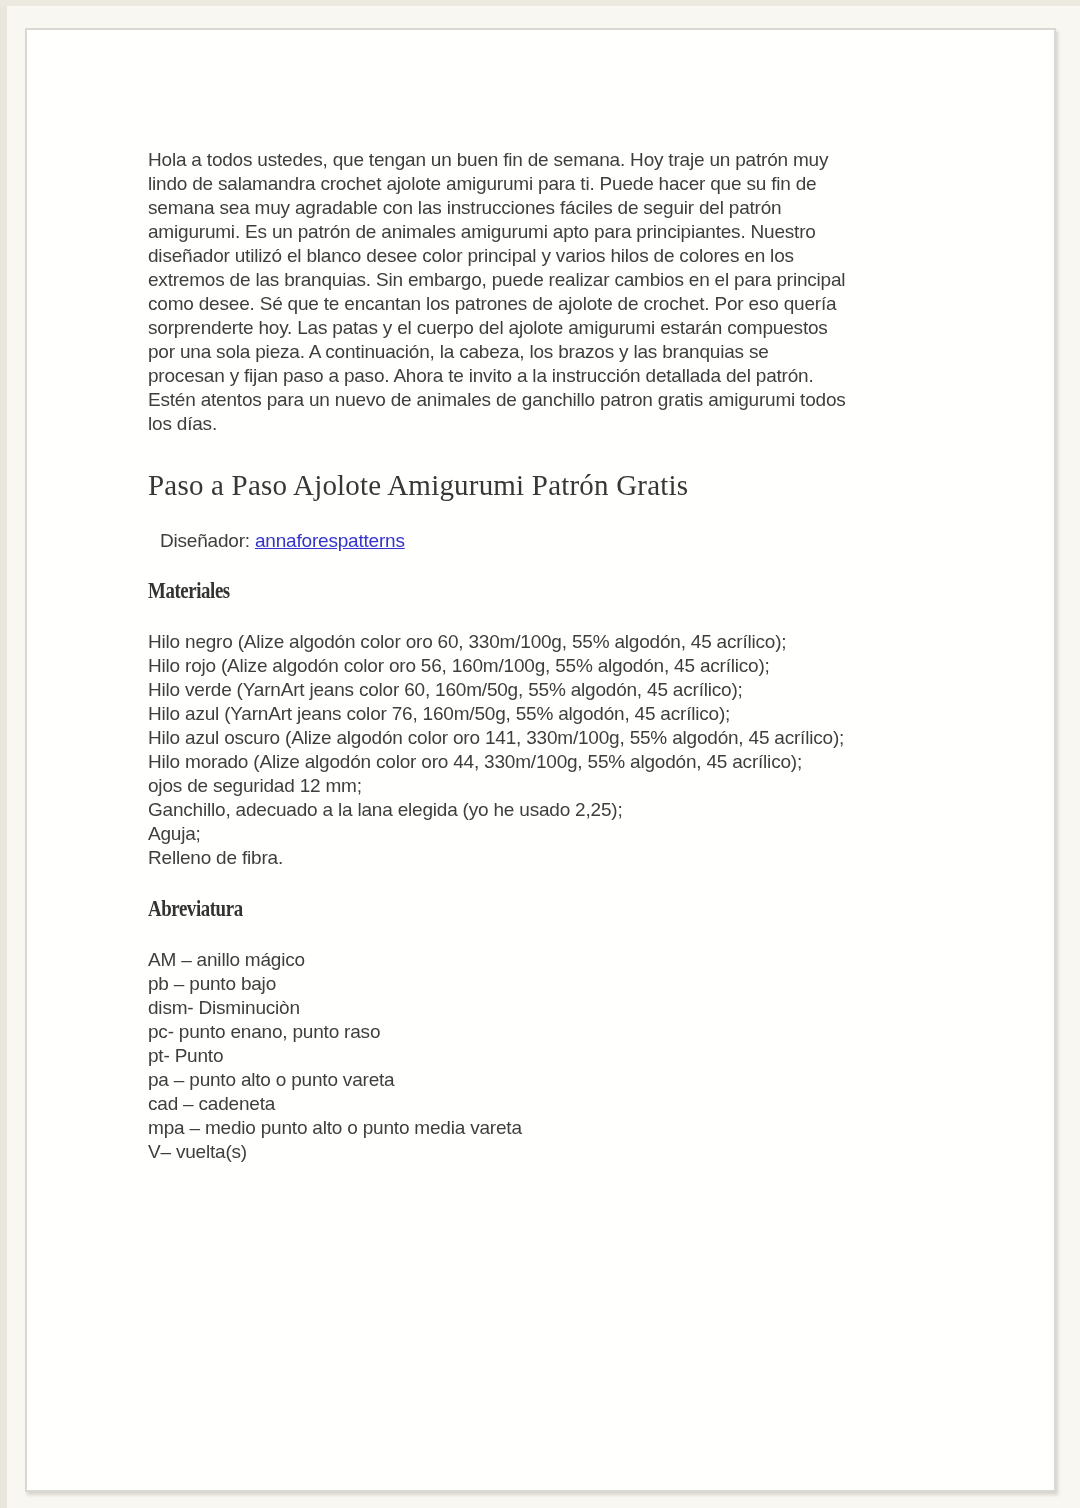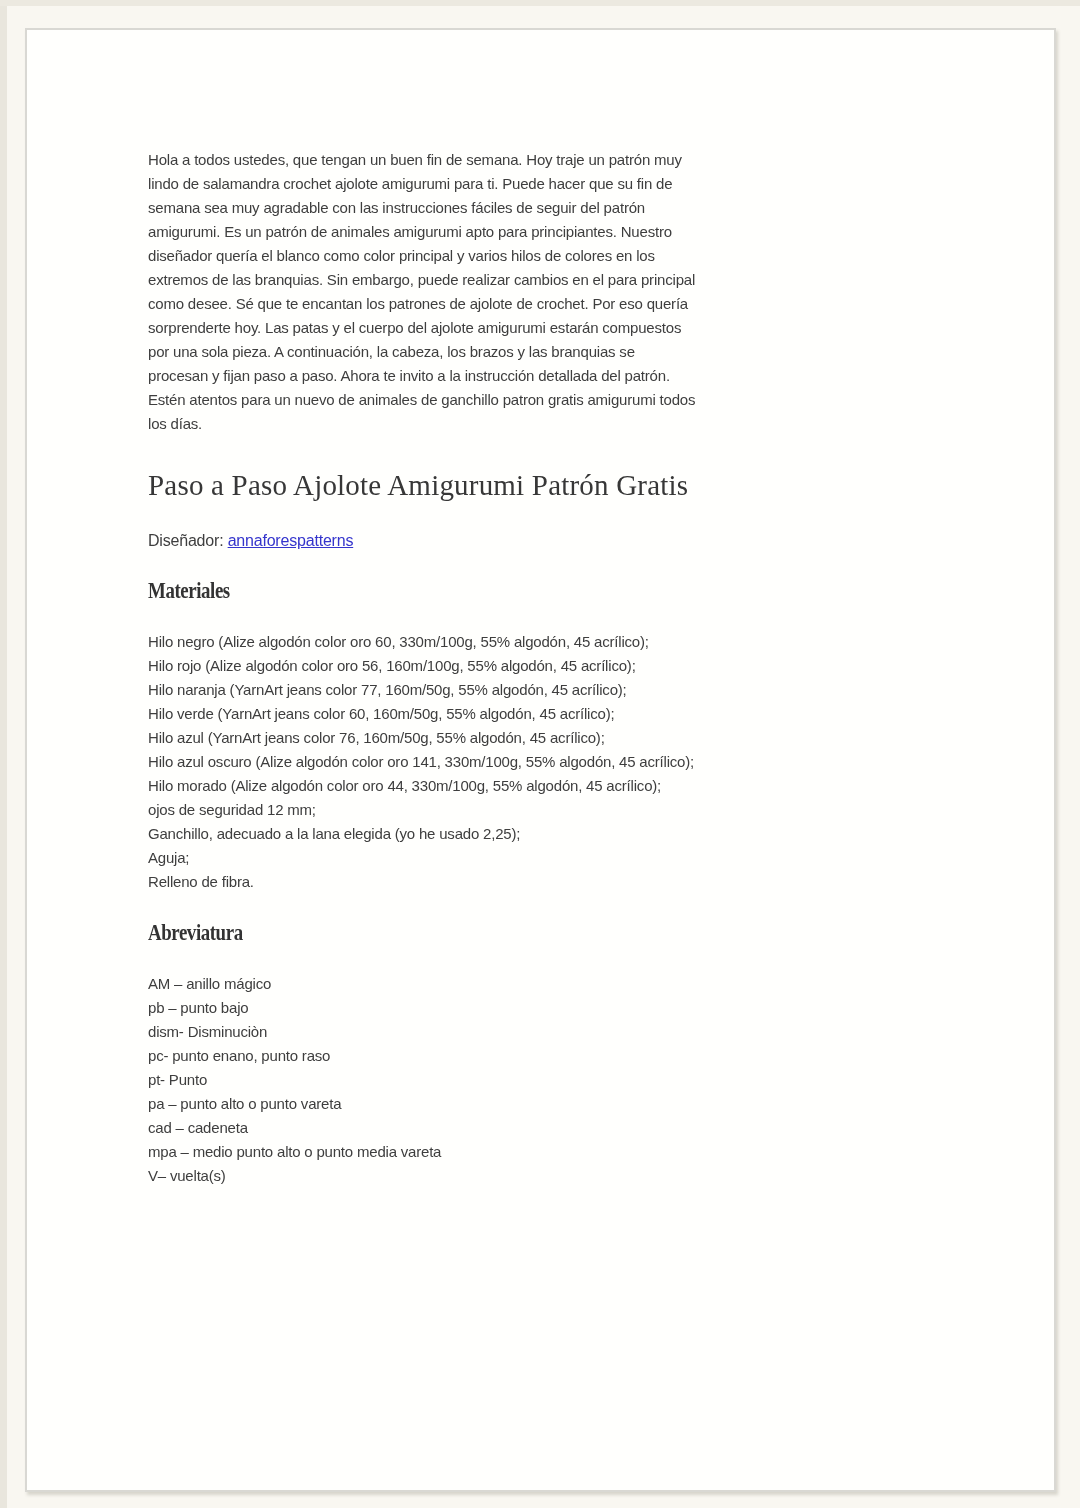--- a/index.html
+++ b/index.html
@@ -26,39 +26,39 @@
     background: #fffffd;
     border: 2px solid #d9d8d3;
     box-shadow: 2px 3px 3px rgba(120,115,100,0.25);
     box-sizing: border-box;
   }
   .content {
     padding: 118px 90px 0 121px;
     color: #3e3e3e;
   }
   .bodytext {
-    font-size: 15px;
+    font-size: 19px;
     line-height: 24px;
     letter-spacing: -0.2px;
   }
   .line { white-space: pre; }
   .intro  { margin: 0 0 32px 0; }
   h1.doc-title {
     font-family: "Liberation Serif", "DejaVu Serif", serif;
     font-size: 29px;
     line-height: 34px;
     font-weight: normal;
     color: #373737;
     margin: 0 0 27px 0;
     letter-spacing: 0.2px;
   }
   .designer-line {
-    font-size: 16px;
+    font-size: 19px;
     line-height: 24px;
-    margin: 0 0 26px 0;
+    margin: 0 0 26px 12px;
   }
   .designer-link {
     color: #3434cc;
     text-decoration: underline;
     cursor: pointer;
   }
   h3.sub-heading {
     font-family: "Liberation Serif", "DejaVu Serif", serif;
     font-size: 23px;
     line-height: 24px;
@@ -83,21 +83,21 @@
 <div class="edge-strip-top"></div>
 
 <div class="page">
   <div class="content">
 
     <div class="intro bodytext">
         <div class="line">Hola a todos ustedes, que tengan un buen fin de semana. Hoy traje un patrón muy</div>
         <div class="line">lindo de salamandra crochet ajolote amigurumi para ti. Puede hacer que su fin de</div>
         <div class="line">semana sea muy agradable con las instrucciones fáciles de seguir del patrón</div>
         <div class="line">amigurumi. Es un patrón de animales amigurumi apto para principiantes. Nuestro</div>
-        <div class="line">diseñador quería el blanco como color principal y varios hilos de colores en los</div>
+        <div class="line">diseñador utilizó el blanco desee color principal y varios hilos de colores en los</div>
         <div class="line">extremos de las branquias. Sin embargo, puede realizar cambios en el para principal</div>
         <div class="line">como desee. Sé que te encantan los patrones de ajolote de crochet. Por eso quería</div>
         <div class="line">sorprenderte hoy. Las patas y el cuerpo del ajolote amigurumi estarán compuestos</div>
         <div class="line">por una sola pieza. A continuación, la cabeza, los brazos y las branquias se</div>
         <div class="line">procesan y fijan paso a paso. Ahora te invito a la instrucción detallada del patrón.</div>
         <div class="line">Estén atentos para un nuevo de animales de ganchillo patron gratis amigurumi todos</div>
         <div class="line">los días.</div>
       </div>
 
     <h1 class="doc-title">Paso a Paso Ajolote Amigurumi Patrón Gratis</h1>
@@ -106,21 +106,20 @@
       <span>Diseñador: </span><a class="designer-link">annaforespatterns</a>
     </div>
 
     <h3 class="sub-heading">
       <span>Materiales</span>
     </h3>
 
     <div class="list-block bodytext">
         <div class="line">Hilo negro (Alize algodón color oro 60, 330m/100g, 55% algodón, 45 acrílico);</div>
         <div class="line">Hilo rojo (Alize algodón color oro 56, 160m/100g, 55% algodón, 45 acrílico);</div>
-        <div class="line">Hilo naranja (YarnArt jeans color 77, 160m/50g, 55% algodón, 45 acrílico);</div>
         <div class="line">Hilo verde (YarnArt jeans color 60, 160m/50g, 55% algodón, 45 acrílico);</div>
         <div class="line">Hilo azul (YarnArt jeans color 76, 160m/50g, 55% algodón, 45 acrílico);</div>
         <div class="line">Hilo azul oscuro (Alize algodón color oro 141, 330m/100g, 55% algodón, 45 acrílico);</div>
         <div class="line">Hilo morado (Alize algodón color oro 44, 330m/100g, 55% algodón, 45 acrílico);</div>
         <div class="line">ojos de seguridad 12 mm;</div>
         <div class="line">Ganchillo, adecuado a la lana elegida (yo he usado 2,25);</div>
         <div class="line">Aguja;</div>
         <div class="line">Relleno de fibra.</div>
       </div>
 

